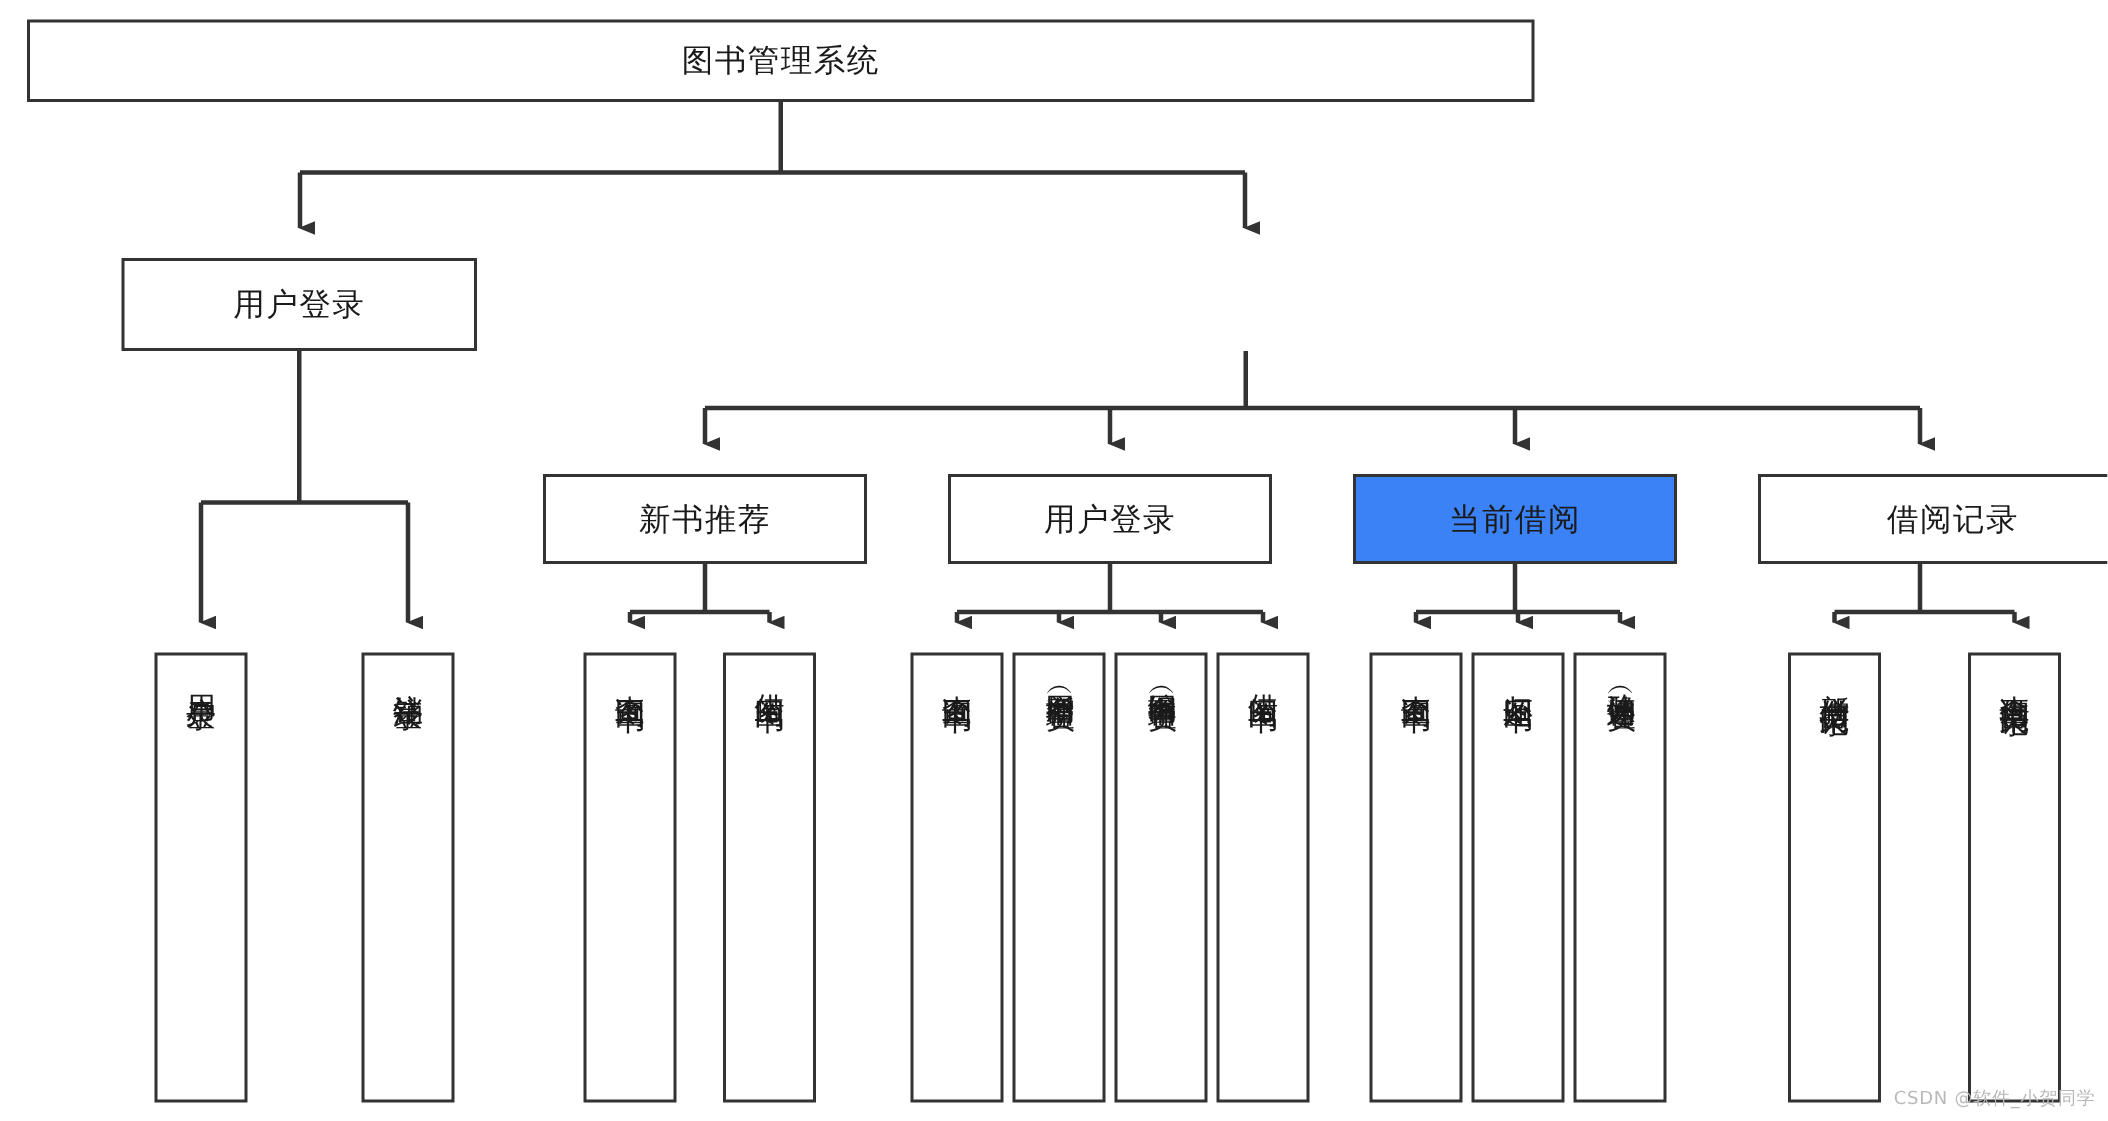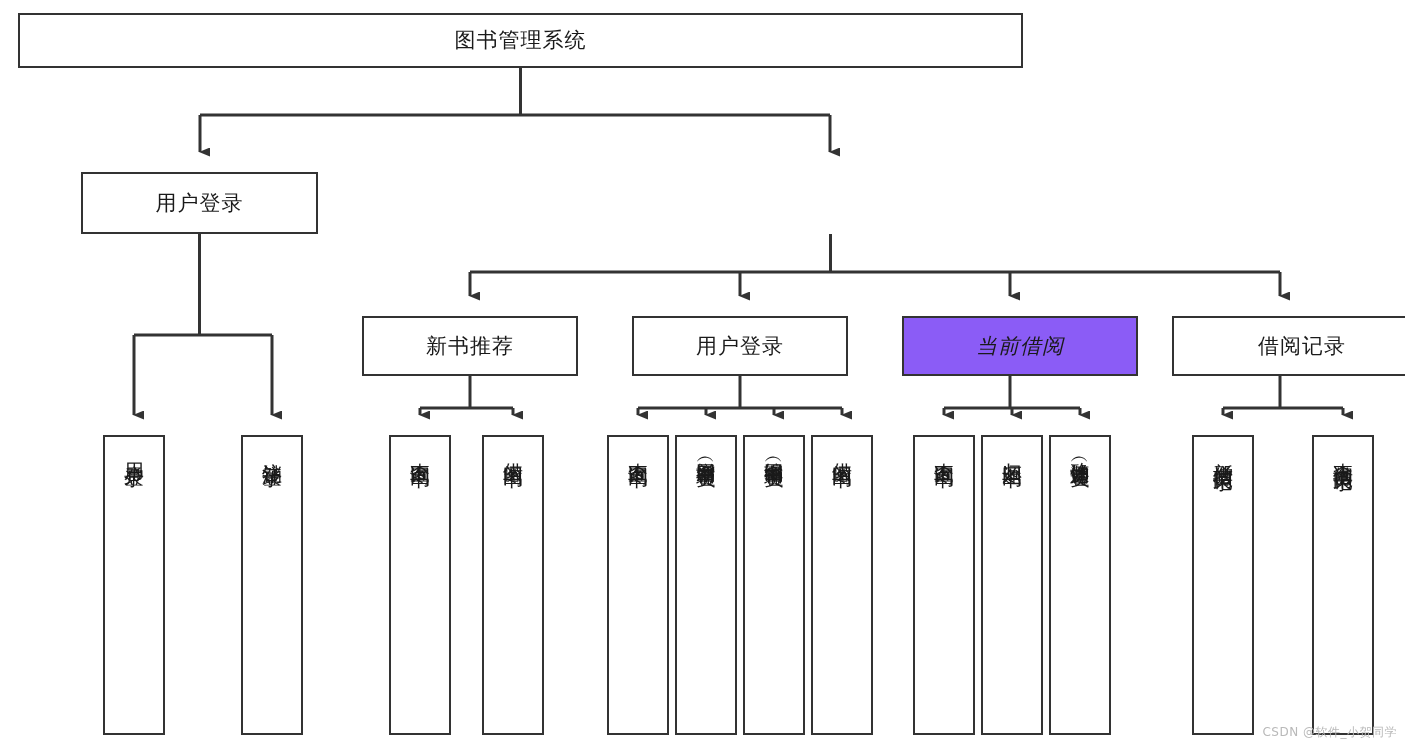--- a/index.html
+++ b/index.html
@@ -146,21 +146,21 @@
   <div class="node" id="node-l1-0" style="left: 81px; top: 172px; width: 237px; height: 62px; border-color: rgb(51, 51, 51); background: rgb(255, 255, 255); color: rgb(26, 26, 26);">
     <span class="node-label">用户登录</span>
   </div>
 
   <div class="node" id="node-l2-0" style="left: 362px; top: 316px; width: 216px; height: 60px; border-color: rgb(51, 51, 51); background: rgb(255, 255, 255); color: rgb(26, 26, 26);">
     <span class="node-label">新书推荐</span>
   </div>
   <div class="node" id="node-l2-1" style="left: 632px; top: 316px; width: 216px; height: 60px; border-color: rgb(51, 51, 51); background: rgb(255, 255, 255); color: rgb(26, 26, 26);">
     <span class="node-label">用户登录</span>
   </div>
-  <div class="node" id="node-l2-2" style="left: 902px; top: 316px; width: 236px; height: 60px; border-color: rgb(51, 51, 51); background: #8b5cf6; color: rgb(26, 26, 26); font-style: italic;">
+  <div class="node" id="node-l2-2" style="left: 902px; top: 316px; width: 216px; height: 60px; border-color: rgb(51, 51, 51); background: #3b82f6; color: rgb(26, 26, 26);">
     <span class="node-label">当前借阅</span>
   </div>
   <div class="node" id="node-l2-3" style="left: 1172px; top: 316px; width: 260px; height: 60px; border-color: rgb(51, 51, 51); background: rgb(255, 255, 255); color: rgb(26, 26, 26);">
     <span class="node-label">借阅记录</span>
   </div>
 
   <div class="node vertical" id="node-leaf-0" style="left: 103px; top: 435px; width: 62px; height: 300px; border-color: rgb(51, 51, 51); background: rgb(255, 255, 255); color: rgb(26, 26, 26);">
     <span class="node-label">用户登录</span>
   </div>
   <div class="node vertical" id="node-leaf-1" style="left: 241px; top: 435px; width: 62px; height: 300px; border-color: rgb(51, 51, 51); background: rgb(255, 255, 255); color: rgb(26, 26, 26);">

